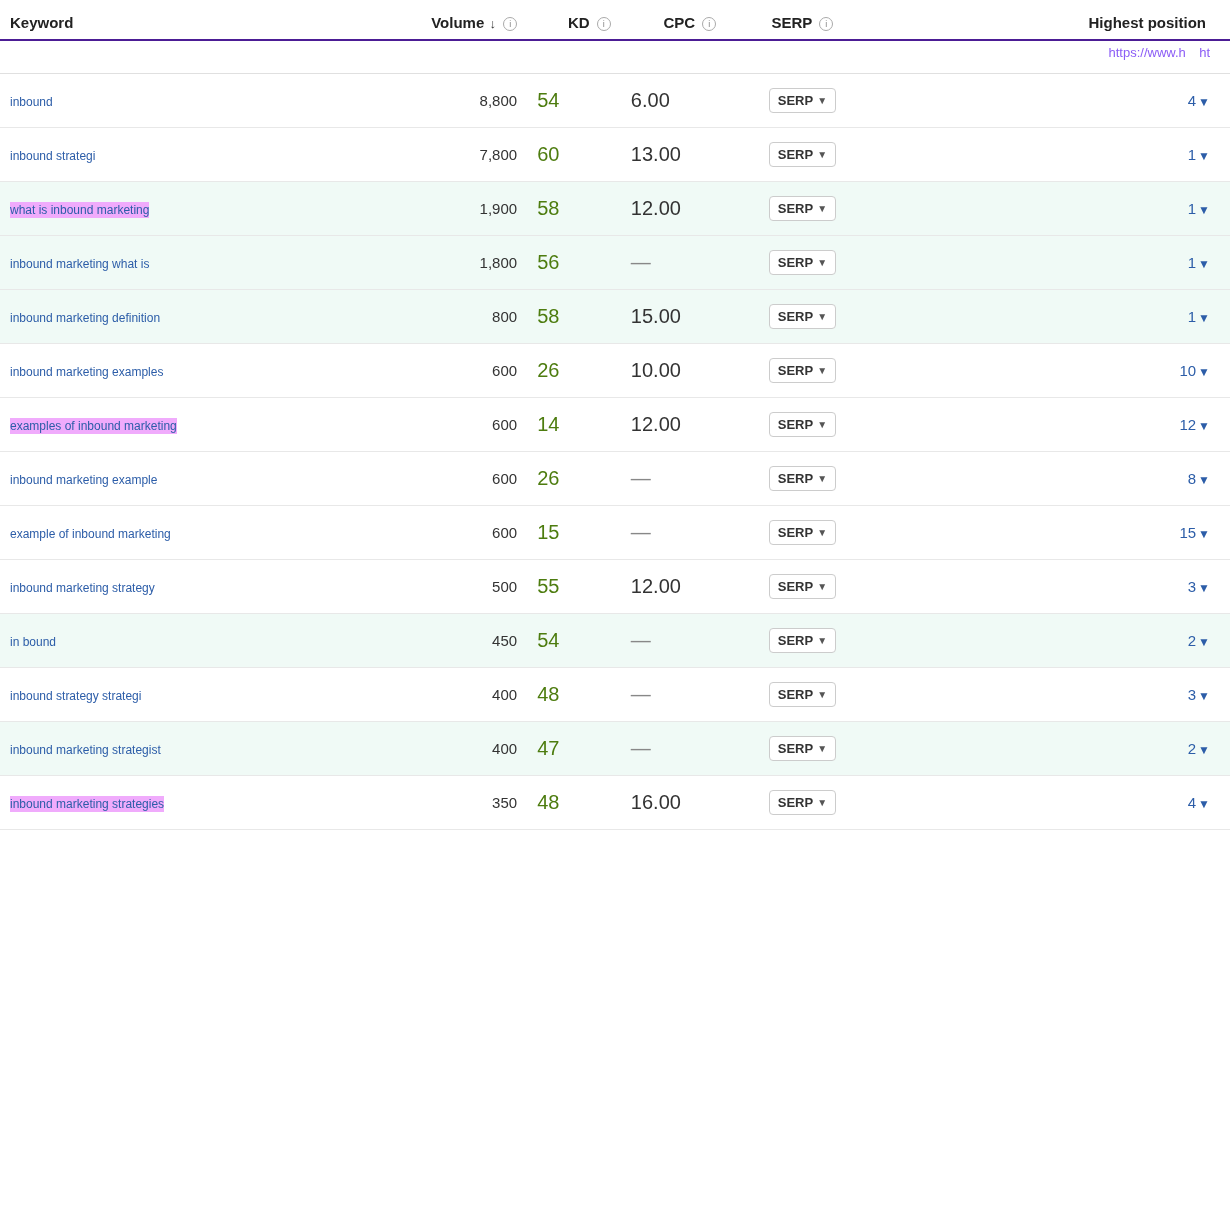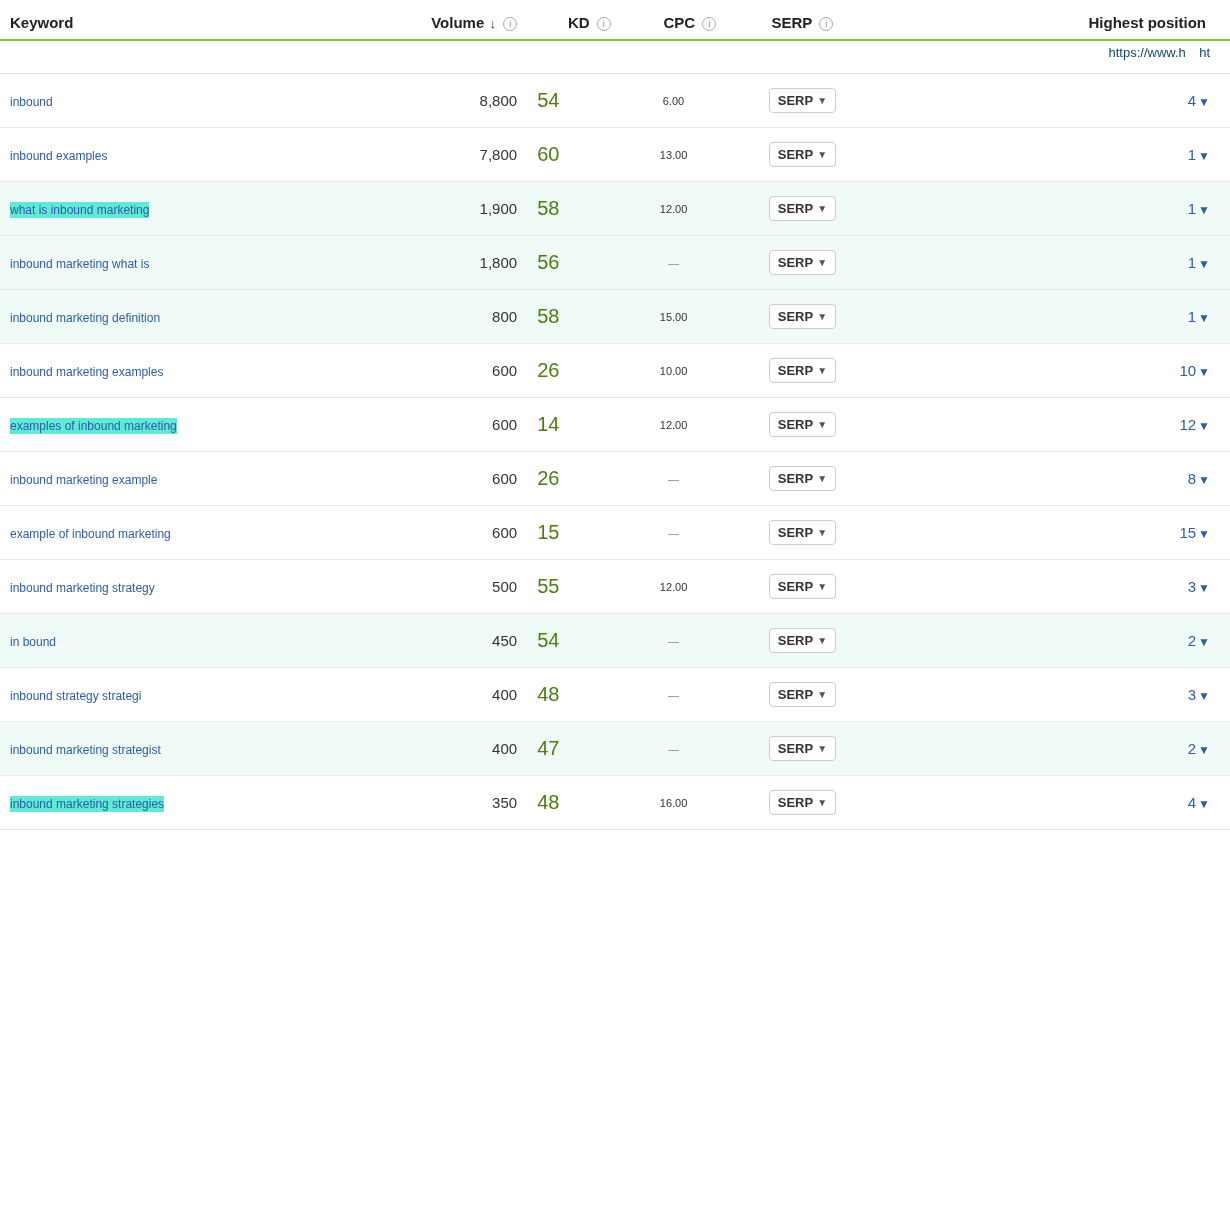--- a/index.html
+++ b/index.html
@@ -24,21 +24,21 @@
       width: 100%;
       border-collapse: collapse;
     }
 
     thead tr th {
       padding: 14px 10px 8px;
       text-align: left;
       font-weight: 700;
       font-size: 15px;
       color: #222;
-      border-bottom: 2px solid #84cc16;
+      border-bottom: 2px solid #4c1d95;
       vertical-align: bottom;
     }
 
     th.keyword-col { width: 320px; }
     th.volume-col { width: 130px; text-align: right; }
     th.kd-col { width: 80px; text-align: right; }
     th.cpc-col { width: 90px; text-align: right; }
     th.serp-col { width: 130px; text-align: center; }
     th.highest-pos-col { width: 300px; text-align: right; padding-right: 24px; }
 
@@ -80,40 +80,40 @@
       width: 320px;
     }
 
     td.keyword-cell a {
       color: #2c5da8;
       text-decoration: none;
       font-size: 12px;
     }
 
     .keyword-highlight {
-      background-color: #5eead4;
+      background-color: #f0abfc;
       padding: 1px 0;
     }
 
     td.volume-cell {
       text-align: right;
       color: #333;
       font-size: 15px;
     }
 
     td.kd-cell {
       text-align: left;
       color: #4d7c0f;
       font-size: 20px;
     }
 
     td.cpc-cell {
-      text-align: center;
-      color: #333;
-      font-size: 11px;
+      text-align: left;
+      color: #333;
+      font-size: 20px;
     }
 
     td.serp-cell {
       text-align: center;
     }
 
     .serp-btn {
       display: inline-flex;
       align-items: center;
       gap: 4px;
@@ -150,21 +150,21 @@
       font-size: 12px;
       margin-left: 2px;
     }
 
     .dash {
       color: #888;
     }
 
     .url-col-header {
       font-size: 13px;
-      color: #0c4a6e;
+      color: #8b5cf6;
       font-weight: 400;
       white-space: nowrap;
       overflow: hidden;
       text-overflow: ellipsis;
       max-width: 180px;
       display: inline-block;
     }
 
     .header-url-row th {
       font-size: 12px;
@@ -225,21 +225,21 @@
           <td class="volume-cell">8,800</td>
           <td class="kd-cell">54</td>
           <td class="cpc-cell">6.00</td>
           <td class="serp-cell"><button class="serp-btn">
               <span>SERP</span> 
               <span class="serp-dropdown-arrow">▼</span>
             </button></td>
           <td class="pos-cell"><span class="pos-value">4</span><span class="pos-arrow">▼</span></td>
         </tr>
         <tr>
-          <td class="keyword-cell"><a href="#">inbound examples</a></td>
+          <td class="keyword-cell"><a href="#">inbound strategi</a></td>
           <td class="volume-cell">7,800</td>
           <td class="kd-cell">60</td>
           <td class="cpc-cell">13.00</td>
           <td class="serp-cell"><button class="serp-btn">
               <span>SERP</span> 
               <span class="serp-dropdown-arrow">▼</span>
             </button></td>
           <td class="pos-cell"><span class="pos-value">1</span><span class="pos-arrow">▼</span></td>
         </tr>
         <tr class="highlighted">

